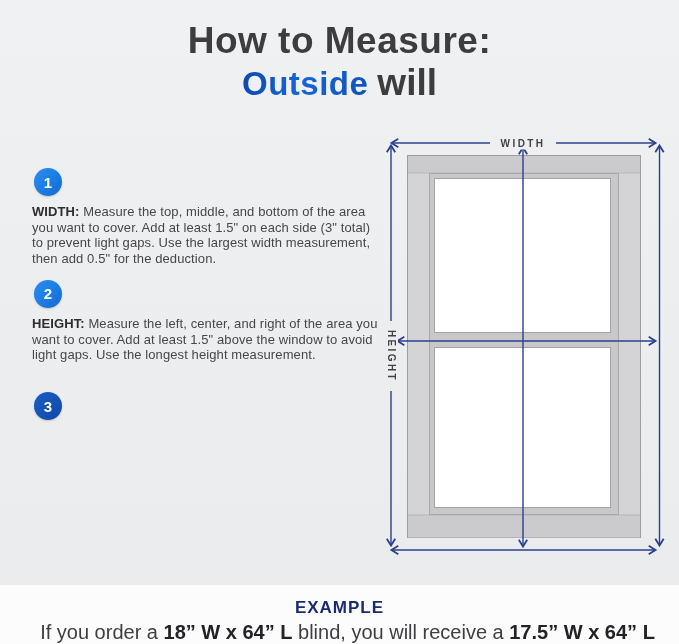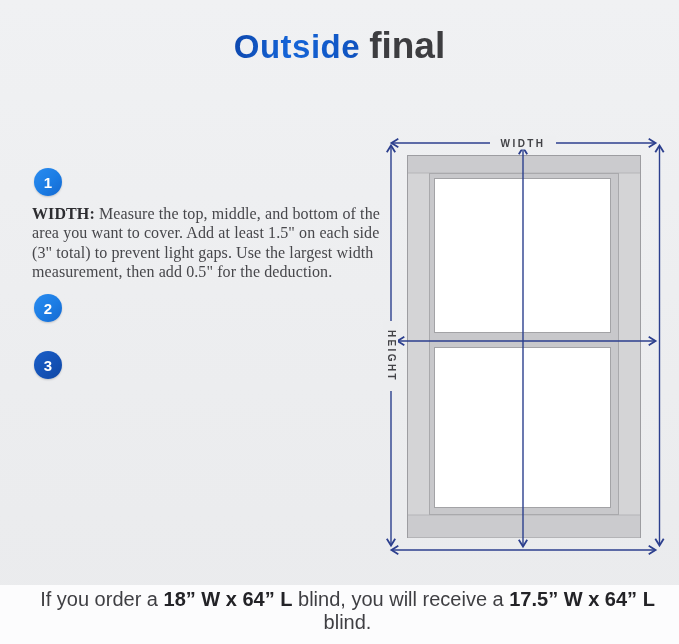--- a/index.html
+++ b/index.html
@@ -22,21 +22,21 @@
   
   .steps{position:absolute;left:32px;top:168px;width:348px;}
   .badge{
     width:28px;height:28px;border-radius:50%;margin:0 0 8px 2px;
     display:flex;align-items:center;justify-content:center;
     color:#ffffff;font-size:15px;font-weight:700;
     box-shadow:0 1px 2px rgba(0,0,0,.18);
   }
   .badge-light{background:linear-gradient(135deg,#2b8cef 0%,#1b7ce4 55%,#1568cf 100%);}
   .badge-dark{background:linear-gradient(135deg,#1a5ec8 0%,#1451b4 60%,#0f46a3 100%);}
-  .step-text{font-size:16px;line-height:1.21;color:#47474b;letter-spacing:.1px;font-family:Liberation Serif, serif;}
+  .step-text{font-size:13px;line-height:1.21;color:#47474b;letter-spacing:.1px;}
   .step-label{font-weight:700;color:#2d2d31;}
   .step{margin-bottom:13px;}
   .step-3{margin-top:29px;}
   
   .diagram{position:absolute;left:378px;top:130px;}
   .dim-label{font-weight:700;fill:#434347;}
   
   .example-band{
     position:absolute;left:0;top:585px;width:679px;height:59px;
     background:#fcfcfd;text-align:center;
@@ -46,36 +46,38 @@
   }
   .example-line{margin-top:3px;font-size:20px;color:#3f3f43;padding-left:16px;}
   .example-bold{font-weight:700;color:#232327;}
 </style>
 </head>
 <body>
 
 <div class="canvas">
 
   <div class="title">
-    <div class="title-line2"><span class="title-accent">Outside</span><span class="title-rest">final</span></div>
+    <div class="title-line1">How to Measure:</div>
+    <div class="title-line2"><span class="title-accent">Outside</span><span class="title-rest">will</span></div>
   </div>
 
   <div class="steps">
 
     <div class="step step-1">
       <div class="badge badge-light">
           <span>1</span>
         </div>
       <div class="step-text"><span class="step-label">WIDTH:</span><span> Measure the top, middle, and bottom of the area you want to cover. Add at least 1.5" on each side (3" total) to prevent light gaps. Use the largest width measurement, then add 0.5" for the deduction.</span></div>
     </div>
 
     <div class="step step-2">
       <div class="badge badge-light">
           <span>2</span>
         </div>
+      <div class="step-text"><span class="step-label">HEIGHT:</span><span> Measure the left, center, and right of the area you want to cover. Add at least 1.5" above the window to avoid light gaps. Use the longest height measurement.</span></div>
     </div>
 
     <div class="step step-3">
       <div class="badge badge-dark">
           <span>3</span>
         </div>
     </div>
 
   </div>
 
@@ -103,16 +105,17 @@
     <line x1="20" y1="211" x2="277" y2="211" stroke="#2c3f8e" stroke-width="1.4" marker-start="url(#arr)" marker-end="url(#arr)"></line>
 
     <rect x="112" y="5.5" width="66" height="14" fill="#eeeff1"></rect>
     <text x="145" y="17" text-anchor="middle" font-size="10" class="dim-label" style="letter-spacing:2.4px">WIDTH</text>
 
     <rect x="5" y="191" width="15" height="70" fill="#ecedef"></rect>
     <text x="13" y="226" text-anchor="middle" font-size="10" class="dim-label" style="letter-spacing:2.4px" transform="rotate(90 13 226)" dy="3.5">HEIGHT</text>
   </svg>
 
   <div class="example-band">
+    <div class="example-heading">EXAMPLE</div>
     <div class="example-line"><span>If you order a </span><span class="example-bold">18” W x 64” L</span><span> blind, you will receive a </span><span class="example-bold">17.5” W x 64” L</span><span> blind.</span></div>
   </div>
 
 </div>
 
 </body></html>

